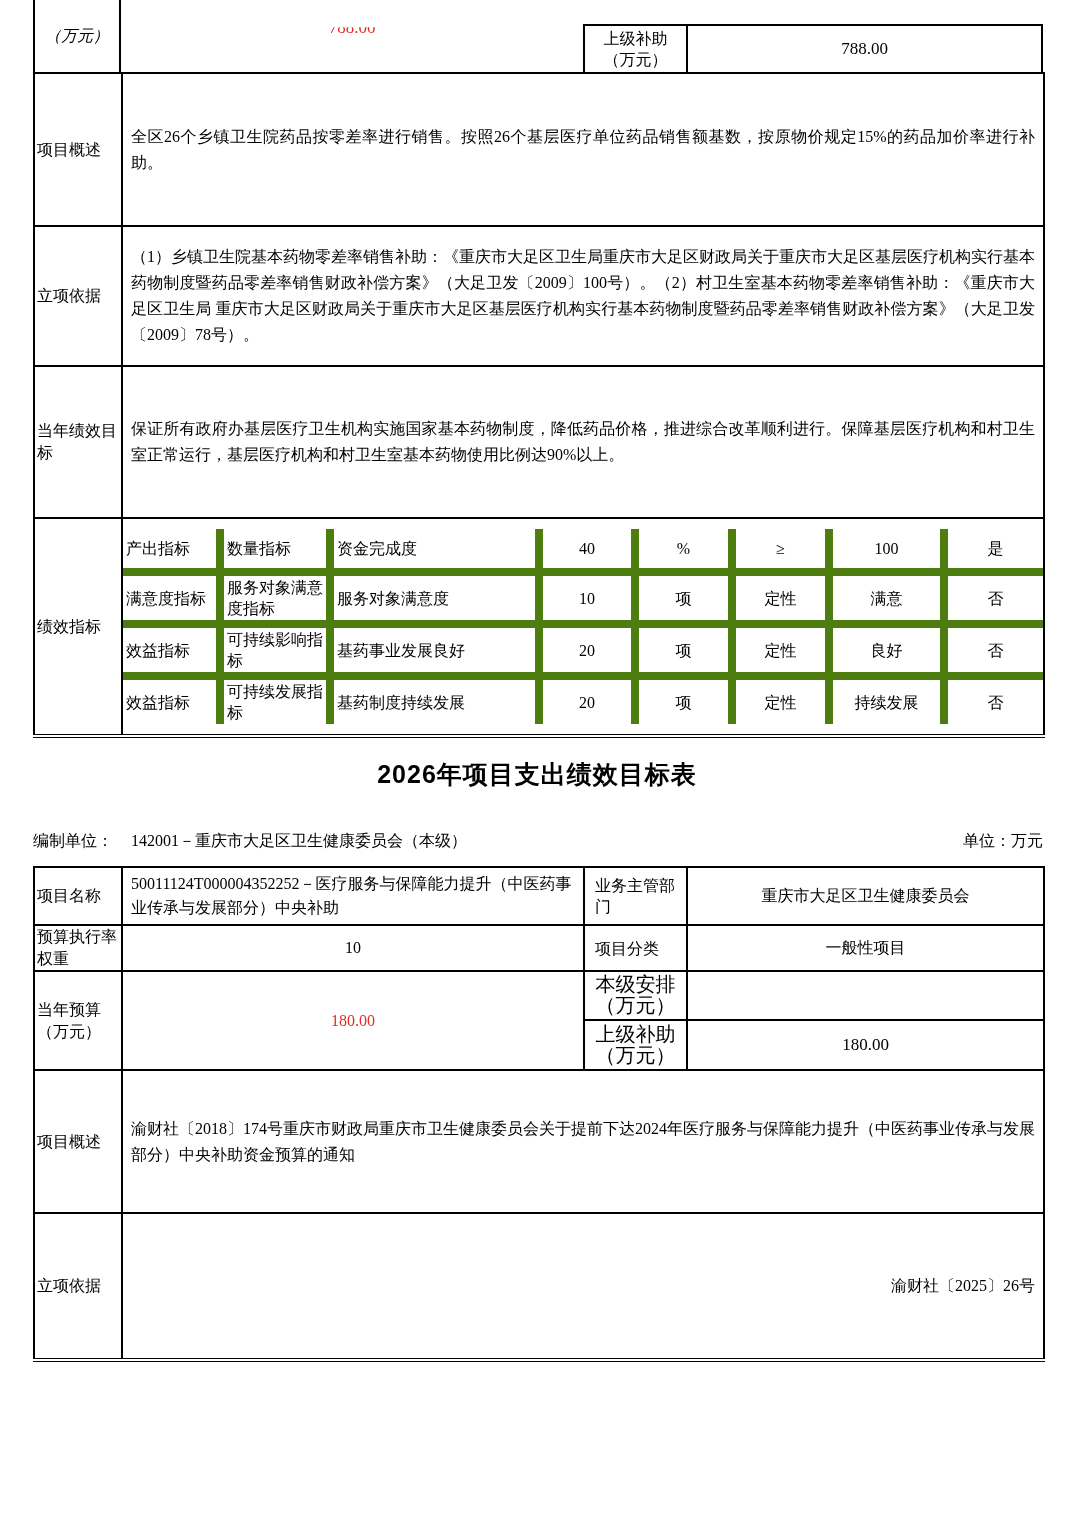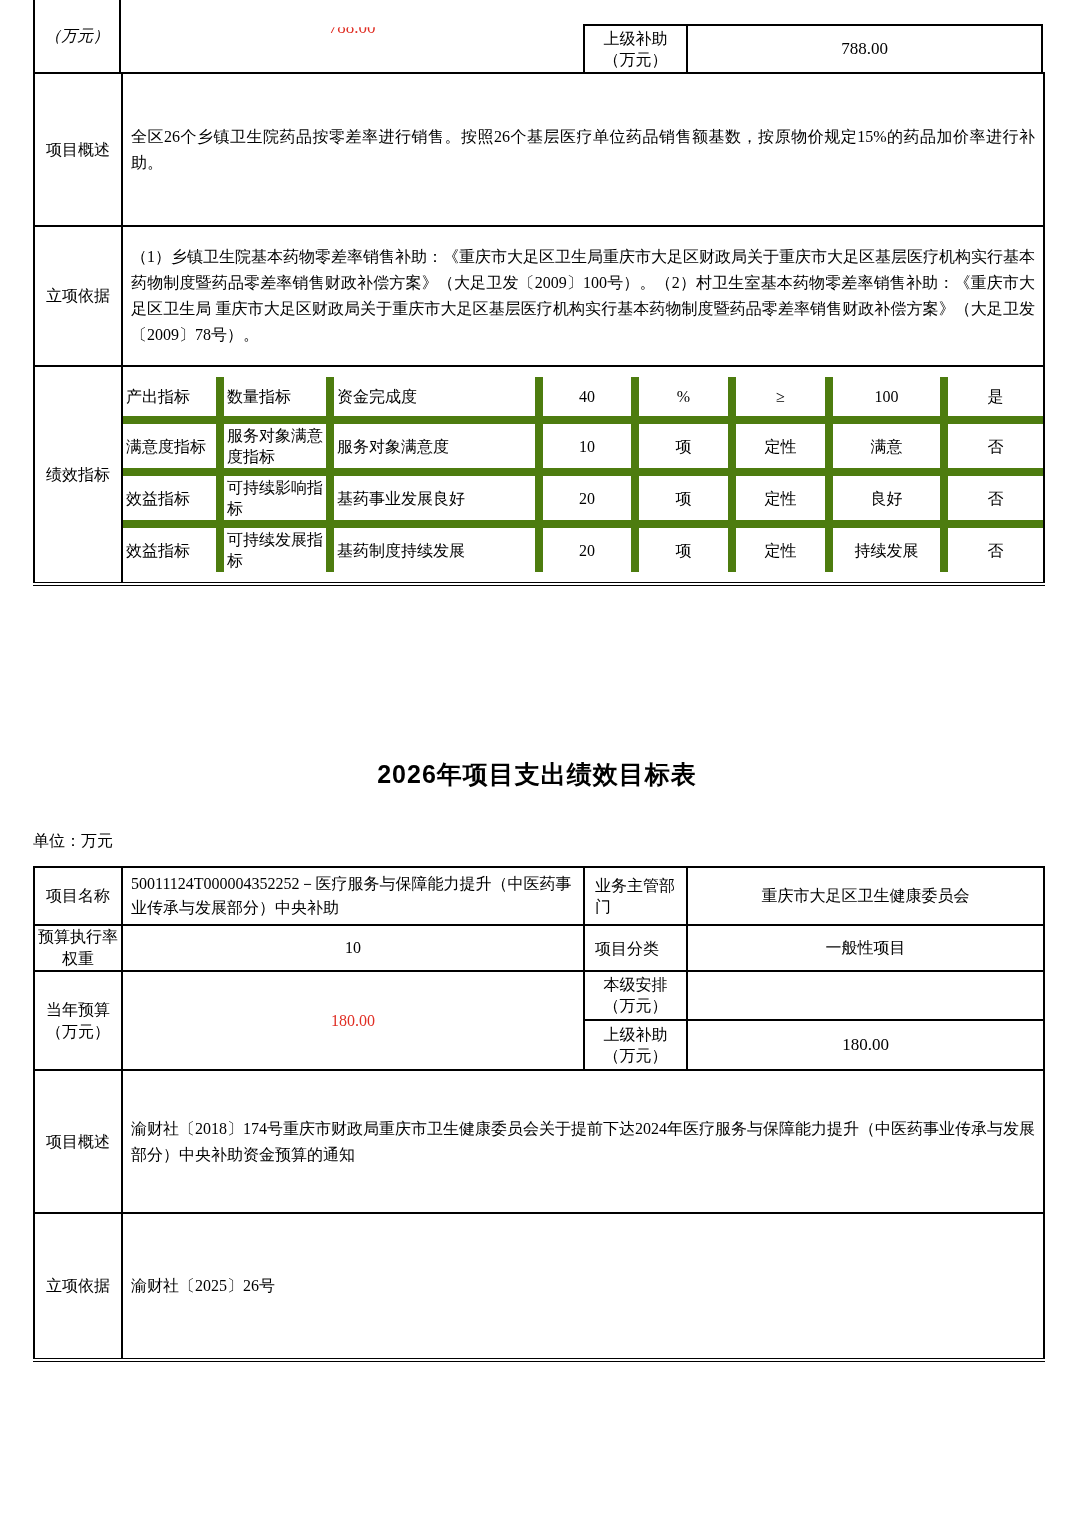--- a/index.html
+++ b/index.html
@@ -35,42 +35,42 @@
   
   .tbl {
     position:absolute; left:33px; width:1010px;
     border-collapse:collapse; table-layout:fixed;
     border:2px solid #000; border-bottom:4px double #000;
   }
   .t1 { top:72px; }
   .t2 { top:866px; }
   .tbl td { border:2px solid #000; font-size:16px; vertical-align:middle; overflow:hidden; }
   .tbl tr:last-child td { border-bottom:4px double #000; }
-  .lab { text-align:center; padding:0 2px; line-height:22px; }
+  .lab { text-align:left; padding:0 2px; line-height:22px; }
   .sublab { padding:0 10px; line-height:21px; }
   .txt { padding:4px 8px; text-align:justify; line-height:26px; }
   .cen { text-align:center; }
   .num { font-size:17px; text-align:center; }
   .red { color:#e02e24; }
   .nopad { padding:0 !important; }
 
   
   .itbl { width:100%; border-collapse:collapse; table-layout:fixed; }
   .itbl td { border:8px solid #4d7c0f; font-size:16px; }
   .itbl td:first-child { border-left:none; }
   .itbl td:last-child  { border-right:none; }
   .itbl tr:first-child td { border-top:none; }
   .itbl tr:last-child td  { border-bottom:none; }
   .itbl .l { text-align:left; padding:1px 3px; line-height:21px; }
   .itbl .c { text-align:center; line-height:21px; padding:1px 2px; }
 
   
   .split { display:grid; grid-template-columns:103px 1fr; grid-template-rows:1fr 1fr; height:97px; }
   .sp { display:flex; align-items:center; justify-content:center; text-align:center;
-        font-size:16px; line-height:21px; padding:0 10px; }
+        font-size:20px; line-height:21px; padding:0 10px; }
   .sp-r { border-right:2px solid #000; }
   .sp-b { border-bottom:2px solid #000; }
   .sp-val { font-size:17px; padding:0; }
 
   
   .title {
     position:absolute; top:758px; left:0; width:1074px; text-align:center;
     font-size:25px; font-weight:bold; letter-spacing:1px;
     font-family:"Liberation Sans","DejaVu Sans",sans-serif;
   }
@@ -104,20 +104,24 @@
         <col style="width:357px">
       </colgroup>
     <tbody>
         <tr style="height:153px">
       <td class="lab">项目概述</td>
       <td class="txt" colspan="3">全区26个乡镇卫生院药品按零差率进行销售。按照26个基层医疗单位药品销售额基数，按原物价规定15%的药品加价率进行补助。</td>
     </tr>
     <tr style="height:140px">
       <td class="lab">立项依据</td>
       <td class="txt" colspan="3">（1）乡镇卫生院基本药物零差率销售补助：《重庆市大足区卫生局重庆市大足区财政局关于重庆市大足区基层医疗机构实行基本药物制度暨药品零差率销售财政补偿方案》（大足卫发〔2009〕100号）。（2）村卫生室基本药物零差率销售补助：《重庆市大足区卫生局 重庆市大足区财政局关于重庆市大足区基层医疗机构实行基本药物制度暨药品零差率销售财政补偿方案》（大足卫发〔2009〕78号）。</td>
+    </tr>
+    <tr style="height:152px">
+      <td class="lab">当年绩效目标</td>
+      <td class="txt" colspan="3">保证所有政府办基层医疗卫生机构实施国家基本药物制度，降低药品价格，推进综合改革顺利进行。保障基层医疗机构和村卫生室正常运行，基层医疗机构和村卫生室基本药物使用比例达90%以上。</td>
     </tr>
     <tr style="height:218px">
       <td class="lab">绩效指标</td>
       <td class="nopad" colspan="3">
         <table class="itbl">
           <colgroup>
             <col style="width:97px">
                 <col style="width:110px">
                 <col style="width:209px">
                 <col style="width:96px">
@@ -169,20 +173,23 @@
           </tr>
         </tbody>
             </table>
       </td>
     </tr>
   </tbody>
     </table>
 
   <div class="title">2026年项目支出绩效目标表</div>
   <div class="meta">
+    <span>
+      <span>编制单位：</span><span class="orgv">142001－重庆市大足区卫生健康委员会（本级）</span>
+    </span>
     <span>单位：万元</span>
   </div>
 
   <table class="tbl t2">
     <colgroup>
         <col style="width:88px">
         <col style="width:462px">
         <col style="width:103px">
         <col style="width:357px">
       </colgroup>
@@ -210,18 +217,18 @@
           <div class="sp sp-val">180.00</div>
         </div>
       </td>
     </tr>
     <tr style="height:143px">
       <td class="lab">项目概述</td>
       <td class="txt" colspan="3">渝财社〔2018〕174号重庆市财政局重庆市卫生健康委员会关于提前下达2024年医疗服务与保障能力提升（中医药事业传承与发展部分）中央补助资金预算的通知</td>
     </tr>
     <tr style="height:147px">
       <td class="lab">立项依据</td>
-      <td class="txt" colspan="3" style="text-align:left;">渝财社〔2025〕26号</td>
+      <td class="txt" colspan="3" style="text-align:right;">渝财社〔2025〕26号</td>
     </tr>
   </tbody>
     </table>
 
 </div>
 
 </body></html>

